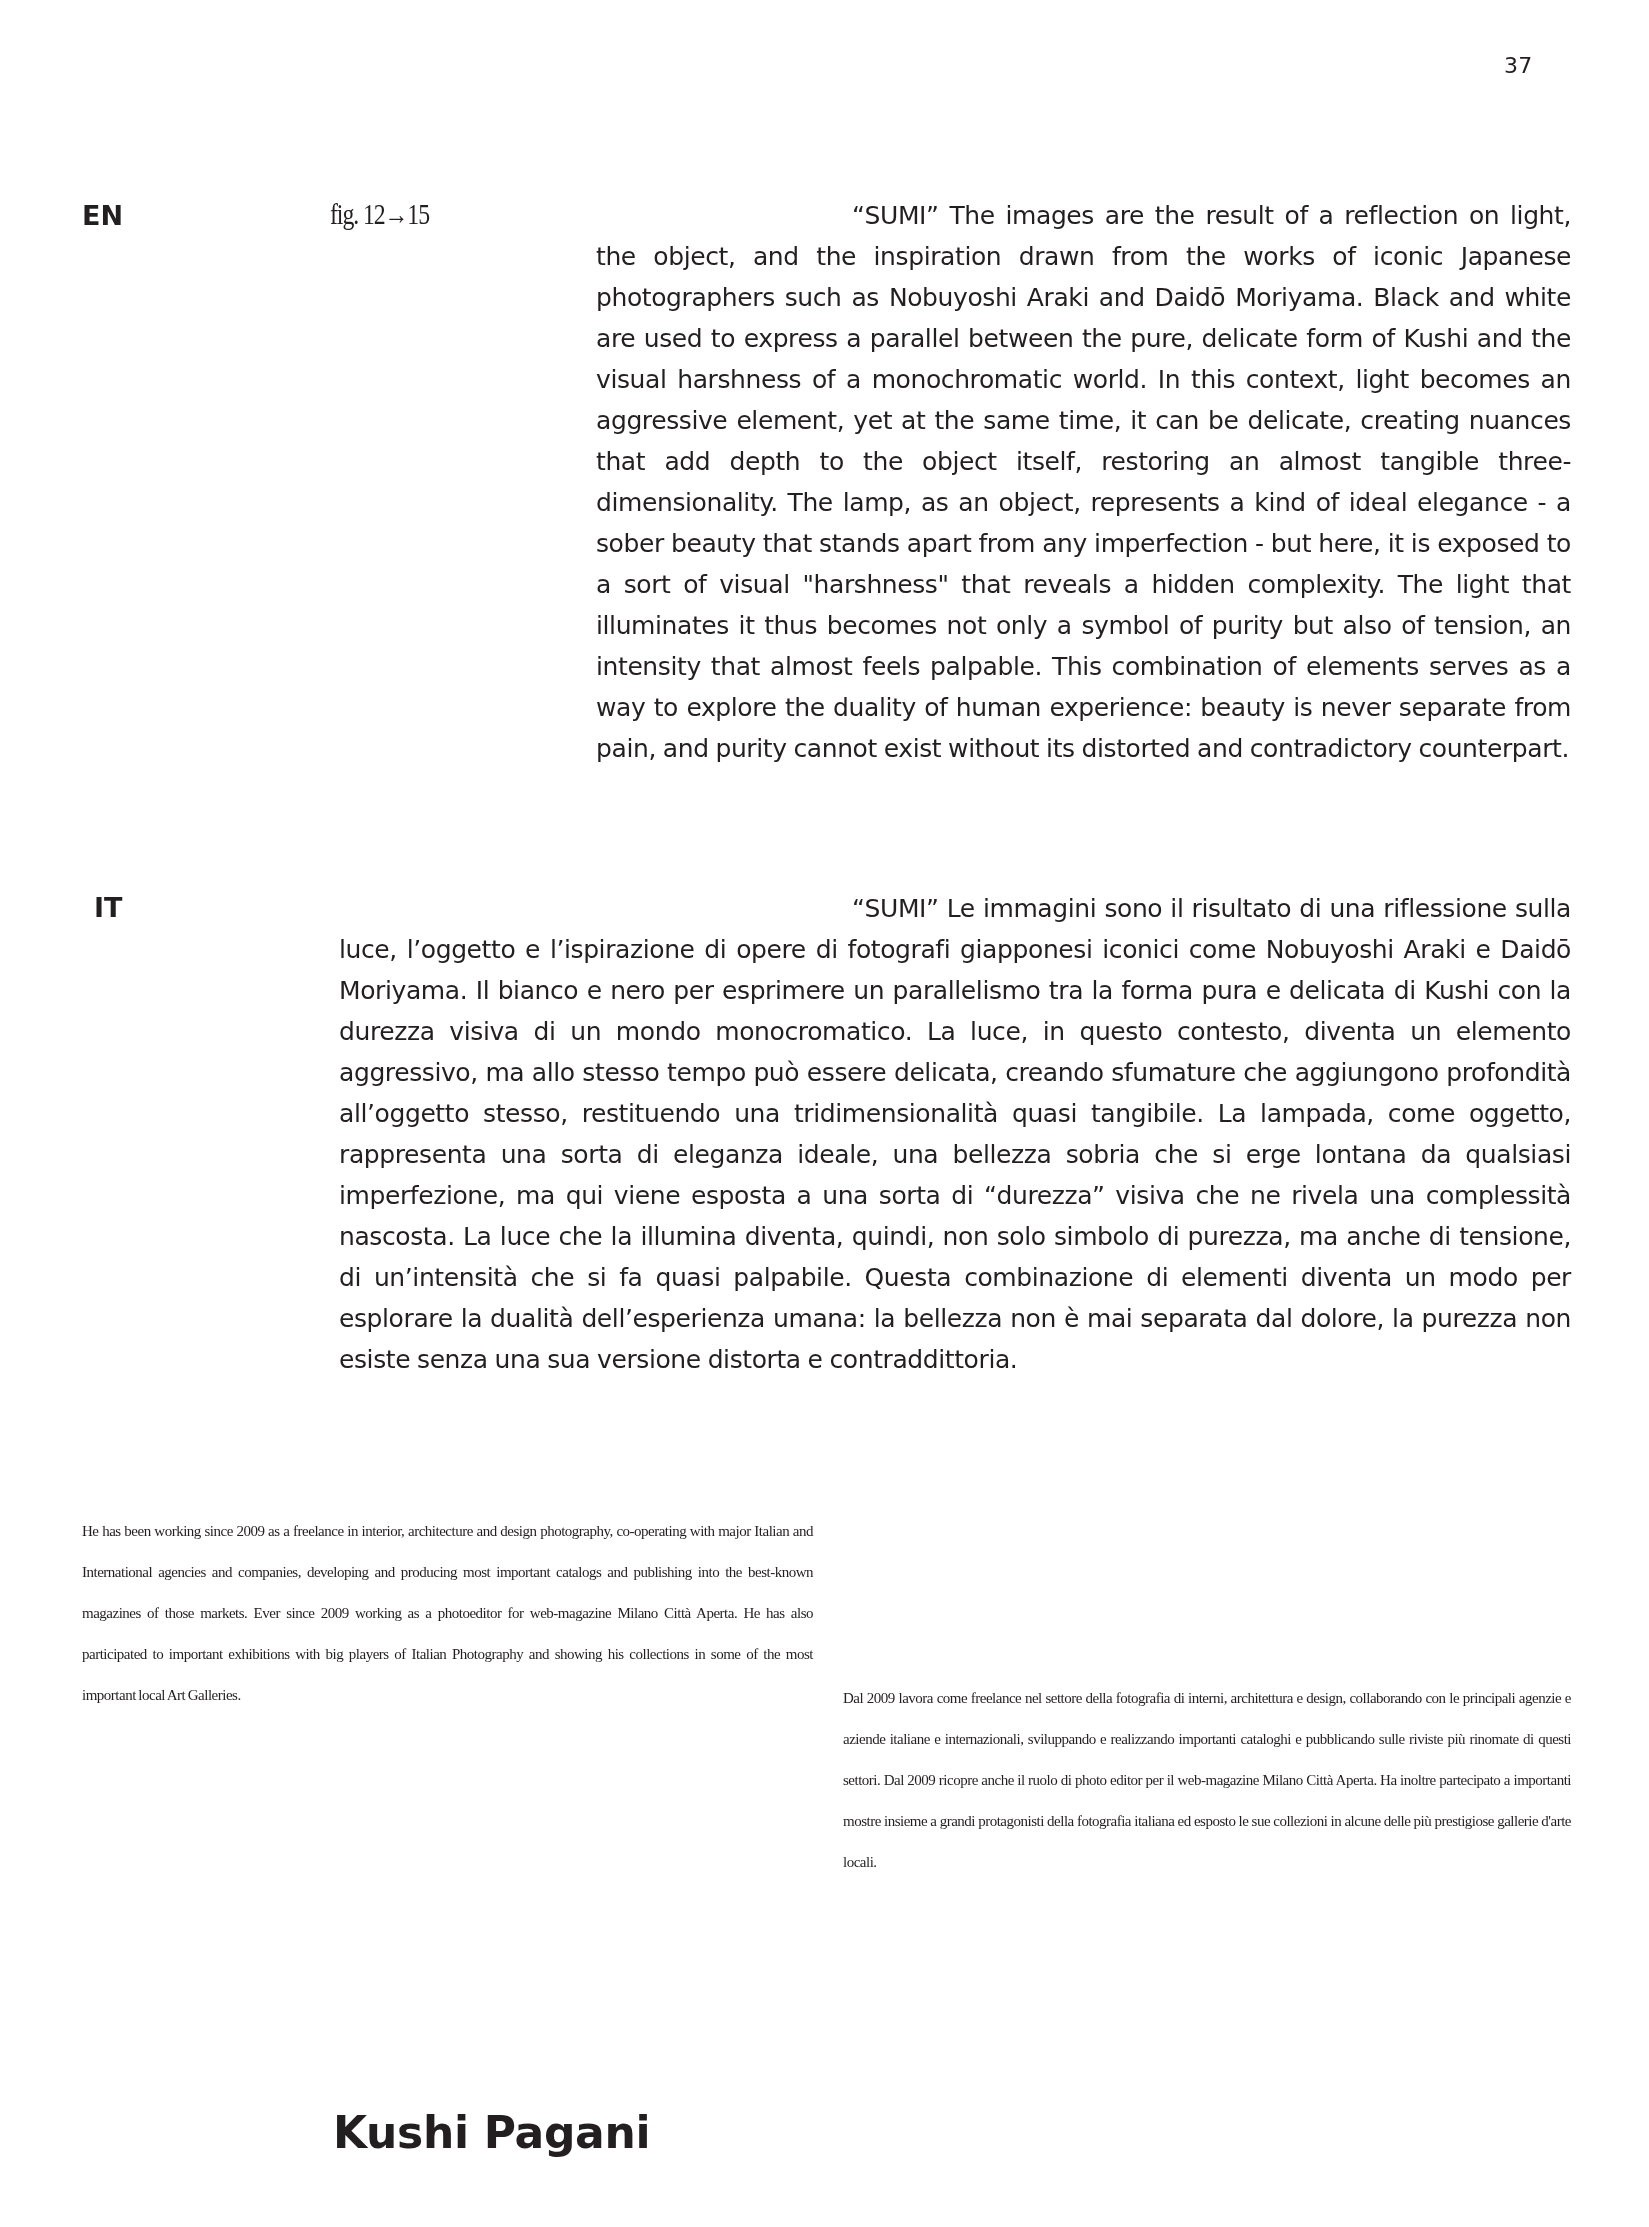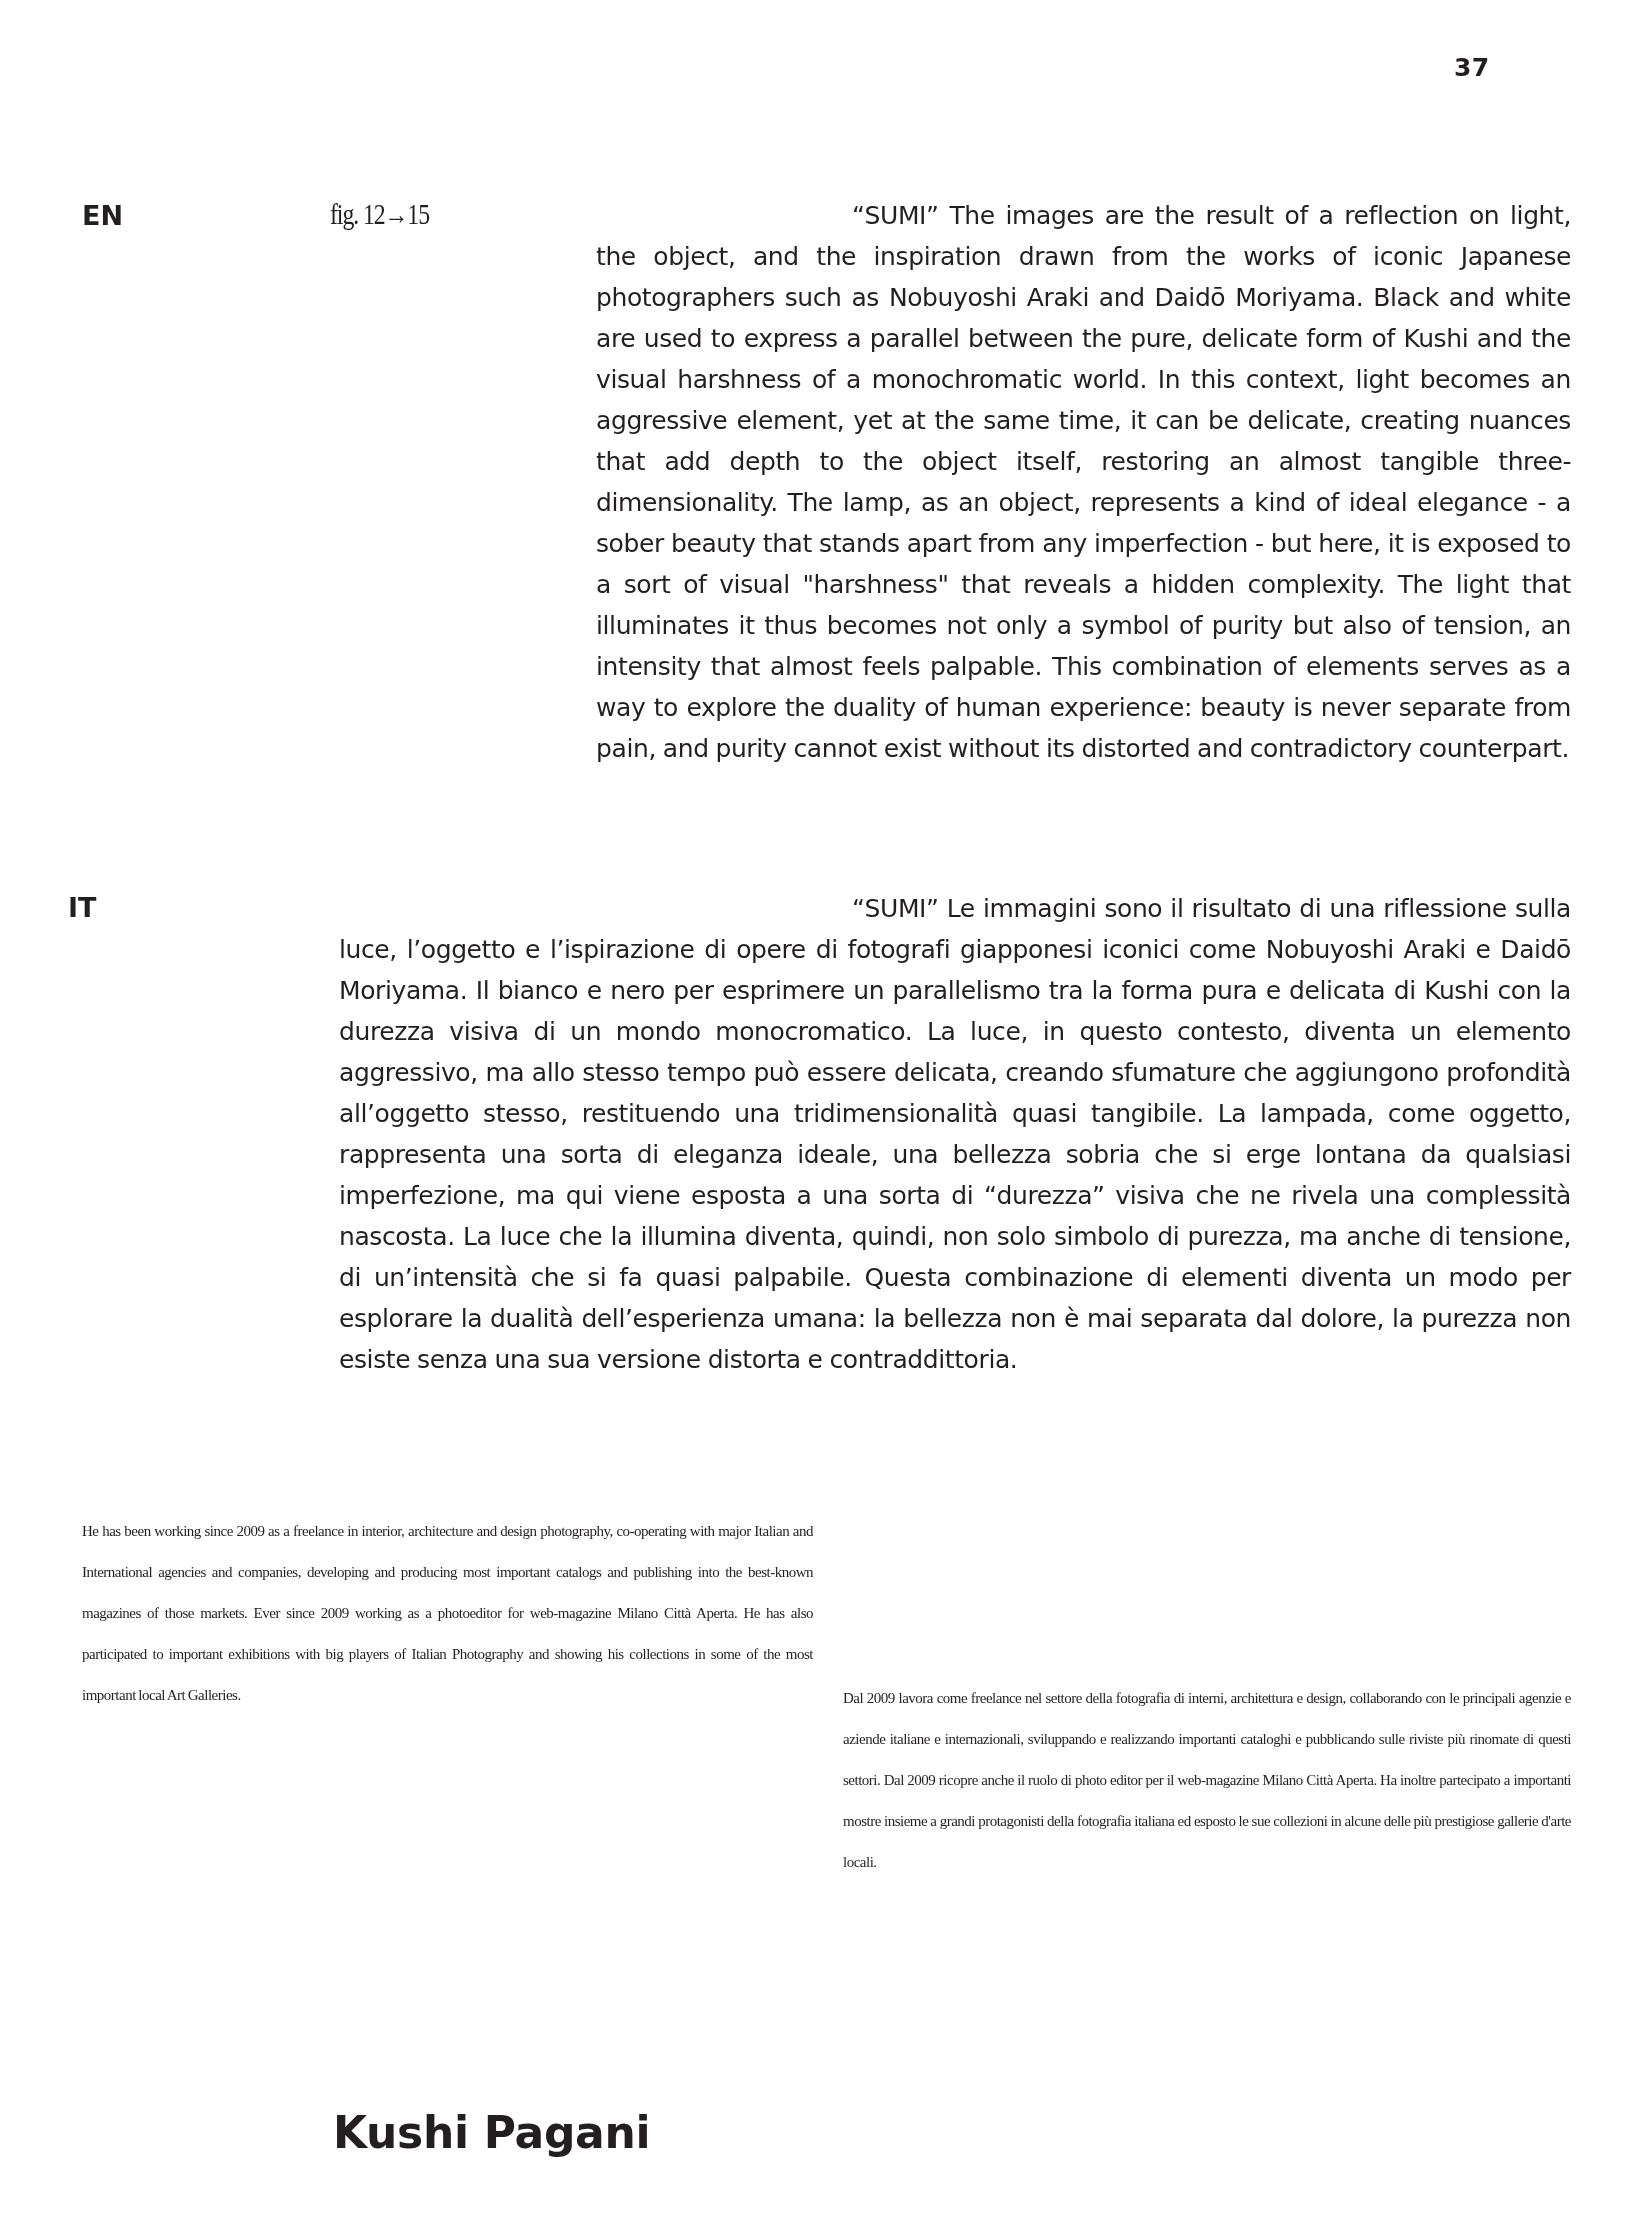--- a/index.html
+++ b/index.html
@@ -1,24 +1,24 @@
 <!DOCTYPE html>
 <html style="font-size:10.6px"><head>
 <meta charset="utf-8">
 <style>
   html, body { margin: 0; padding: 0; background: #ffffff; }
   body { width: 1650px; height: 2227px; position: relative; overflow: hidden; color: #231f20; }
   .sans { font-family: "DejaVu Sans", "Liberation Sans", sans-serif; }
   .cond { font-family: "Liberation Serif", "DejaVu Serif", serif; }
 
-  .page-number { position: absolute; left: 1454px; top: 53px; font-size: 25px; font-weight: bold; letter-spacing: 0.3px; }
+  .page-number { position: absolute; left: 1504px; top: 53px; font-size: 22px; font-weight: normal; letter-spacing: 0.3px; }
 
   .lang-label { position: absolute; font-size: 27px; font-weight: bold; }
   #lang-en { left: 82px; top: 200px; }
-  #lang-it { left: 68px; top: 892px; }
+  #lang-it { left: 94px; top: 892px; }
 
   .fig-ref { position: absolute; left: 330px; top: 198px; font-size: 29px; letter-spacing: -1.3px; transform: scaleX(0.82); transform-origin: left top; }
 
   .body-text { position: absolute; font-size: 25px; font-weight: normal; line-height: 41px; text-align: justify; letter-spacing: -0.4px; word-spacing: -0.7px; }
   #body-en { left: 596px; top: 195px; width: 975px; text-indent: 256px; }
   #body-it { left: 339px; top: 888px; width: 1232px; text-indent: 513px; }
 
   .bio { position: absolute; font-size: 15px; line-height: 41px; text-align: justify; letter-spacing: -0.5px; word-spacing: -0.7px; }
   #bio-en { left: 82px; top: 1511px; width: 731px; }
   #bio-it { left: 843px; top: 1678px; width: 728px; }

